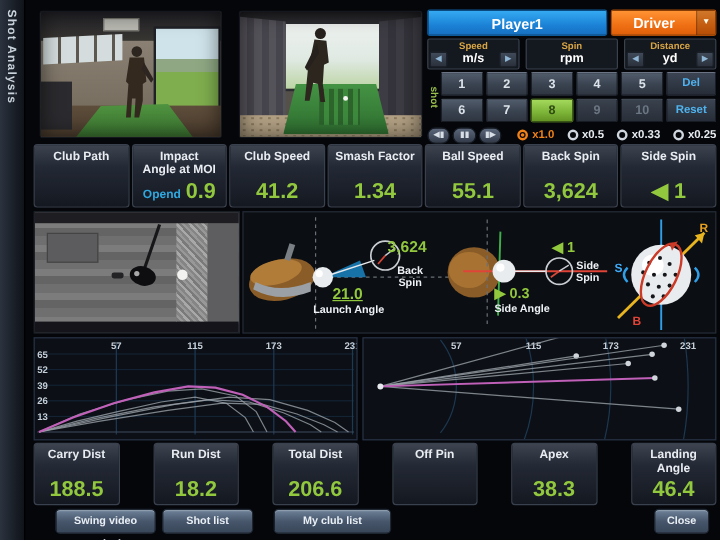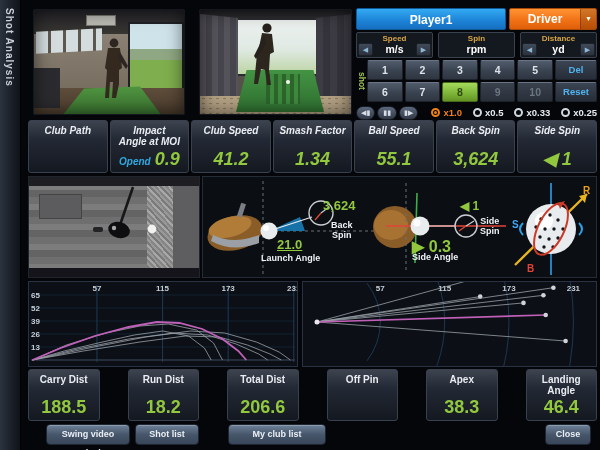--- a/index.html
+++ b/index.html
@@ -51,21 +51,21 @@
     color:#d8dee6; font-size:7px; text-align:center; line-height:12px; margin-right:2px; }
   .radio { display:flex; align-items:center; margin-left:11px; }
   .rdot { width:9px; height:9px; border-radius:50%; border:2px solid #cfd6dd; margin-right:3px; position:relative; }
   .radio.sel .rdot { border-color:#f08018; }
   .radio.sel .rdot::after { content:""; position:absolute; left:1px; top:1px; width:3px; height:3px; border-radius:50%; background:#f08018; }
   .rlabel { font-size:9.5px; font-weight:bold; color:#e6ebf0; }
   .radio.sel .rlabel { color:#f08018; }
 
   
   .stats { position:absolute; left:28px; width:569px; display:flex; gap:2px; }
-  .stats1 { top:120px; height:53px;font-style:italic; }
+  .stats1 { top:120px; height:53px; }
   .stats2 { top:369px; height:52px;gap:28px; }
   .cell { flex:1; background:linear-gradient(180deg,#3d4450 0%,#232935 35%,#141820 100%);
     border:1px solid #3a414e; border-radius:3px; display:flex; flex-direction:column; justify-content:space-between; padding:4px 2px 3px; }
   .clabel { color:#e9edf2; font-size:10px; font-weight:bold; text-align:center; line-height:11px; }
   .cvrow { display:flex; align-items:baseline; justify-content:center; gap:4px; }
   .cprefix { font-size:10px; font-weight:bold; }
   .cprefix.orange { color:#e8a33d; }
   .cprefix.blue { color:#2fa8e0; }
   .cvalue { color:#92c83e; font-size:18px; font-weight:bold; line-height:19px; white-space:nowrap; }
 
@@ -324,21 +324,21 @@
       <path d="M355 26 L362 24 L357 32 Z" fill="#cc3a28"></path>
       <path d="M320 46 Q314 52 320 58" stroke="#2f9fe8" stroke-width="2" fill="none"></path>
       <path d="M376 46 Q382 52 376 58" stroke="#2f9fe8" stroke-width="2" fill="none"></path>
     </svg>
     <span class="ftext fgreen" style="left:120px;top:21px;">3,624</span>
     <span class="ftext fwhite" style="left:128px;top:44px;"><span>Back</span><br><span>Spin</span></span>
     <span class="ftext fgreen" style="left:74px;top:60px;text-decoration:underline;">21.0</span>
     <span class="ftext fwhite" style="left:58px;top:77px;">Launch Angle</span>
     <span class="ftext fgreen" style="left:257px;top:22px;font-size:12px;">◀ 1</span>
     <span class="ftext fwhite" style="left:277px;top:40px;"><span>Side</span><br><span>Spin</span></span>
-    <span class="ftext fgreen" style="left:209px;top:60px;font-size:16px;">▶ 0.3</span>
+    <span class="ftext fgreen" style="left:209px;top:60px;font-size:12px;">▶ 0.3</span>
     <span class="ftext fwhite" style="left:209px;top:76px;text-align:center;">Side Angle</span>
     <span class="ftext" style="left:380px;top:8px;color:#e8a020;font-weight:bold;font-size:10px;">R</span>
     <span class="ftext" style="left:309px;top:42px;color:#3fa9f5;font-weight:bold;font-size:10px;">S</span>
     <span class="ftext" style="left:324px;top:86px;color:#e04438;font-weight:bold;font-size:10px;">B</span>
   </div>
 
   <div class="chart chart1">
     <svg id="svg-side" width="268" height="84">
         <line x1="2" y1="65" x2="266" y2="65" stroke="#152a3e" stroke-width="0.7"></line>
         <text x="2" y="68" fill="#c6cfd8" font-weight="bold" font-family="Liberation Sans, sans-serif" font-size="8">13</text>
@@ -424,17 +424,17 @@
     </div>
     <div class="cell">
       <div class="clabel">Landing Angle</div>
       <div class="cvrow">
           <span class="cvalue">46.4</span>
         </div>
     </div>
   </div>
 
   <div class="fbtn" style="left:46px;width:84px;">Swing video analysis</div>
-  <div class="fbtn" style="left:135px;width:64px;">Shot list</div>
+  <div class="fbtn" style="left:135px;width:76px;">Shot list</div>
   <div class="fbtn" style="left:228px;width:98px;">My club list</div>
   <div class="fbtn" style="left:545px;width:46px;">Close</div>
 
 </div>
 
 </body></html>

